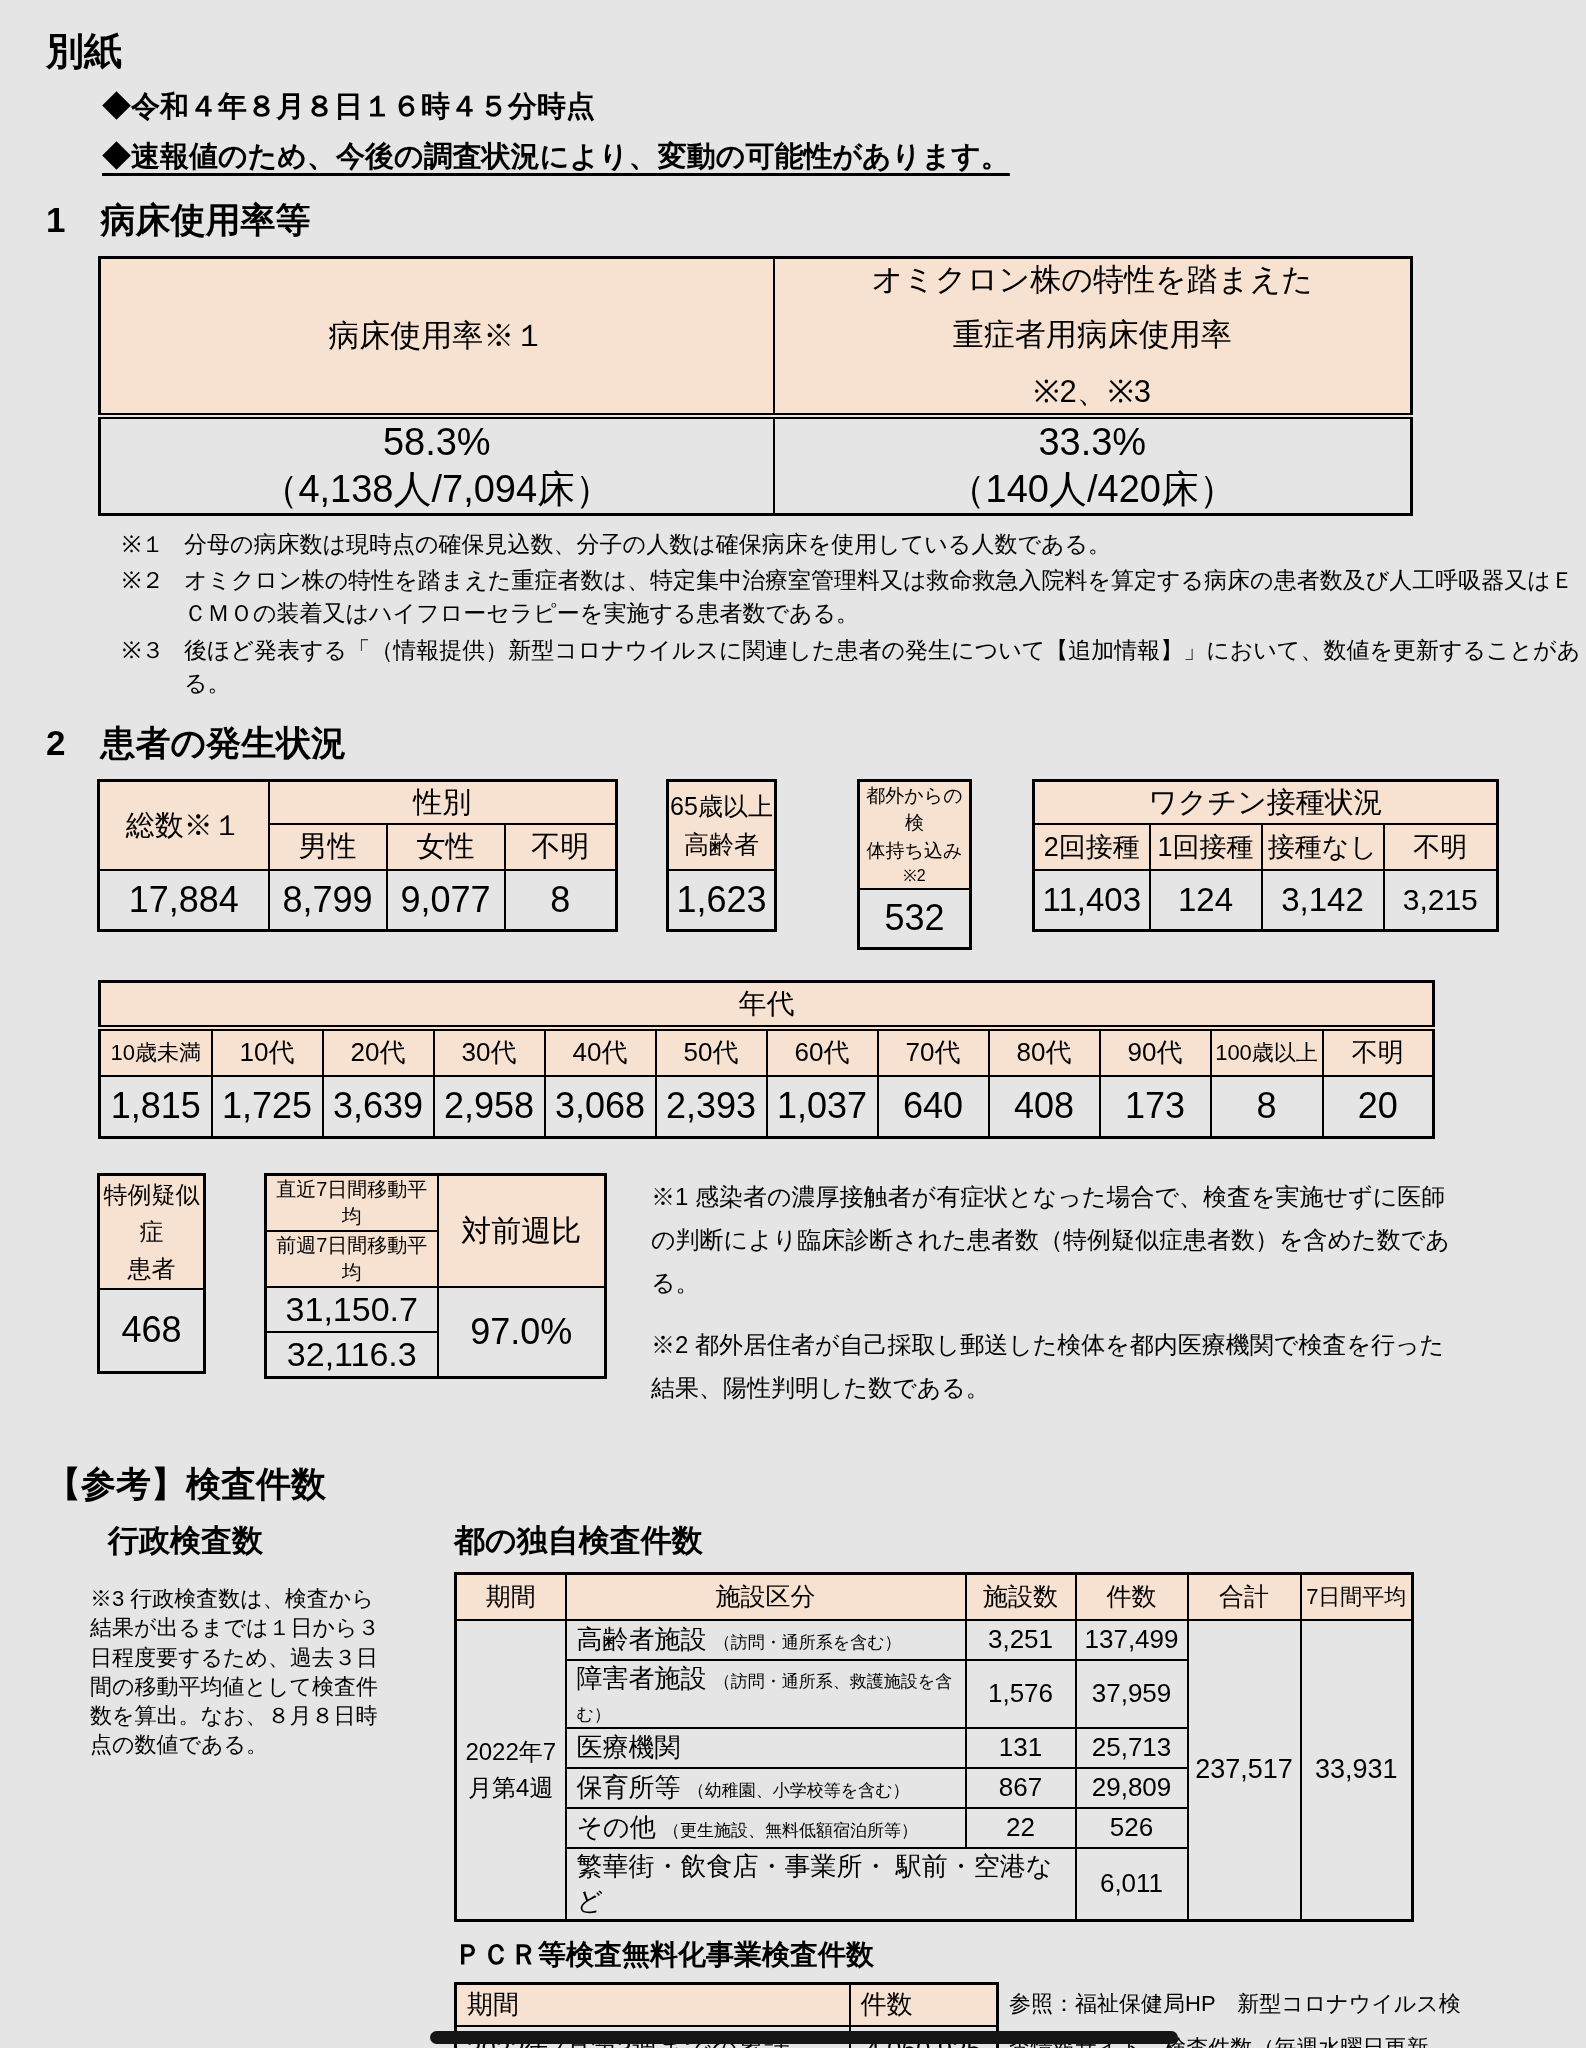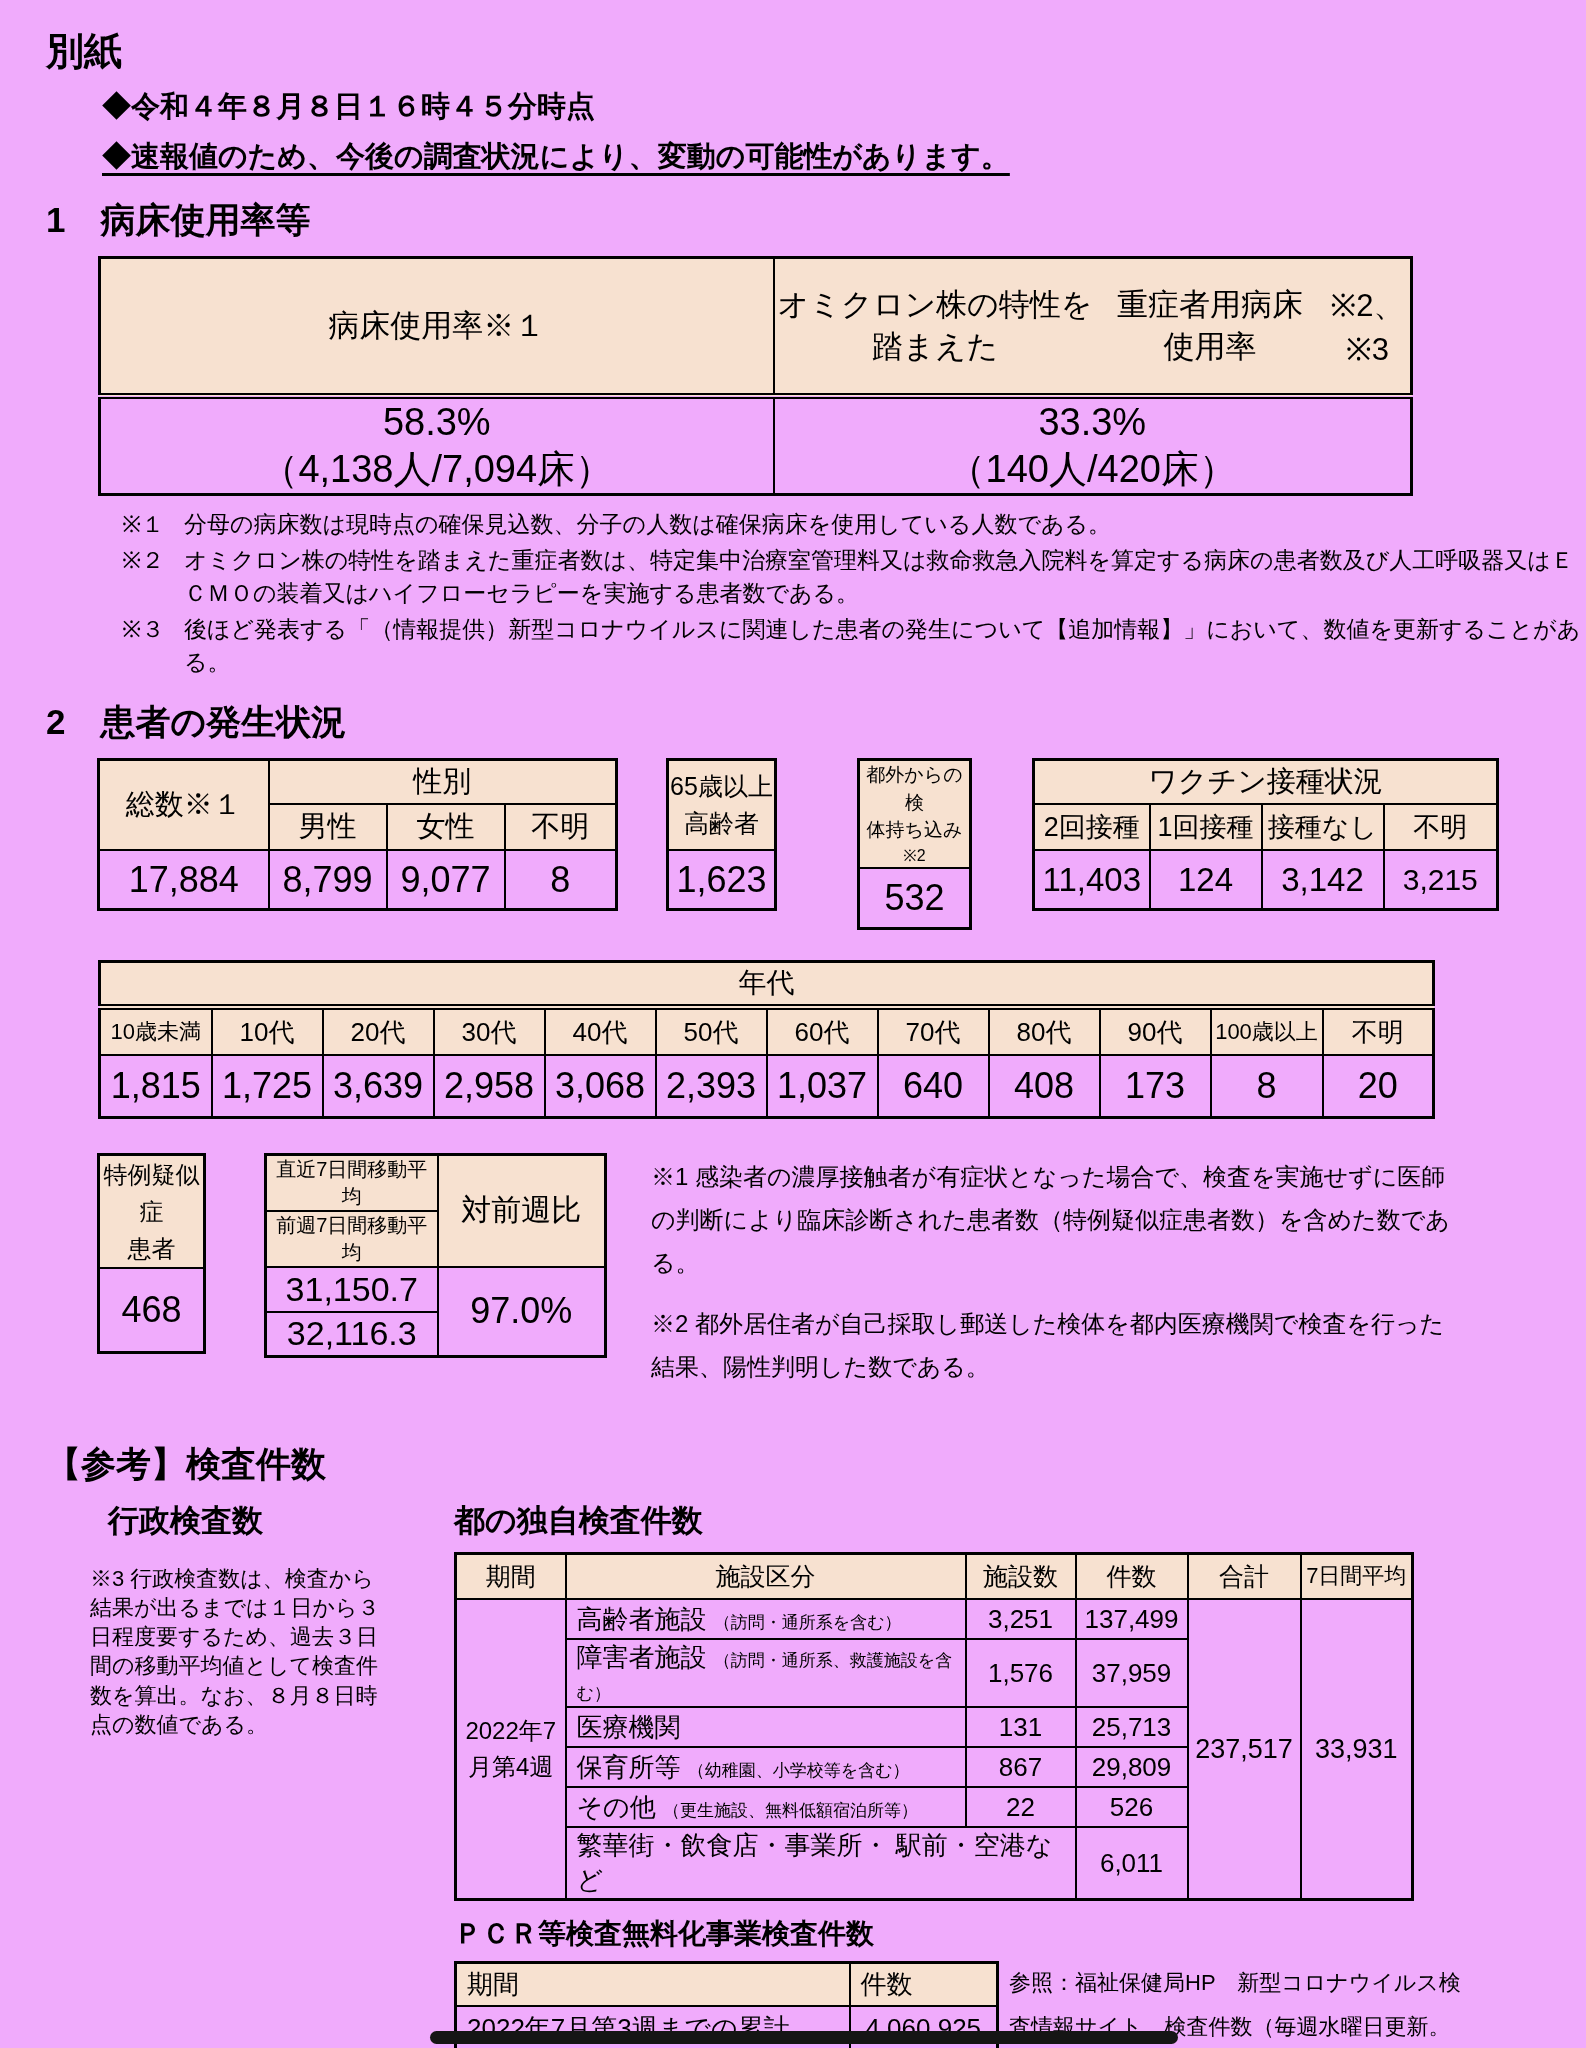--- a/index.html
+++ b/index.html
@@ -1,33 +1,33 @@
 <!DOCTYPE html>
 <html><head>
 <meta charset="utf-8">
 <style>
   html,body{margin:0;padding:0;background:#fff;}
   .page{position:relative;width:1586px;height:2048px;box-sizing:border-box;
         padding:26px 0 0 46px;font-family:"Liberation Sans",sans-serif;color:#000;
-        overflow:hidden;background:#f0abfc;}
+        overflow:hidden;background:#e5e5e5;}
   
   .attachment{font-size:38px;font-weight:700;}
   .bullet{font-size:29px;font-weight:700;margin:10px 0 0 56px;}
   .bullet.underlined{text-decoration:underline;text-decoration-thickness:2.5px;text-underline-offset:7px;}
   .sec-title{font-size:35px;font-weight:700;margin-top:20px;}
   .sub-title{font-size:31px;font-weight:700;font-family:Liberation Mono, monospace;}
   
   table{border-collapse:collapse;table-layout:fixed;}
   td{border:2px solid #000;text-align:center;vertical-align:middle;box-sizing:border-box;padding:0;}
   .hdr{background:#f7e1d0;}
   .dbl{border-top:6px double #000;}
   
   .t1{margin:12px 0 0 52px;border:3px solid #000;}
   .t1 .h-cell{height:138px;font-size:31px;}
-  .t1 .h-lines{display:flex;gap:13px;align-items:center;}
+  .t1 .h-lines{display:flex;flex-direction:column;gap:13px;align-items:center;}
   .t1 .v-cell{height:94px;font-size:38px;line-height:1.24;}
   
   .notes1{margin:12px 0 0 76px;font-size:23px;line-height:1.44;}
   .note-row{display:flex;margin-bottom:3px;}
   .note-lab{flex:none;width:62px;}
   .note-txt{flex:1;}
   
   .row-flex{display:flex;align-items:flex-start;margin-left:51px;}
   .s2h{font-size:29px;}
   .s2v{font-size:36px;}

